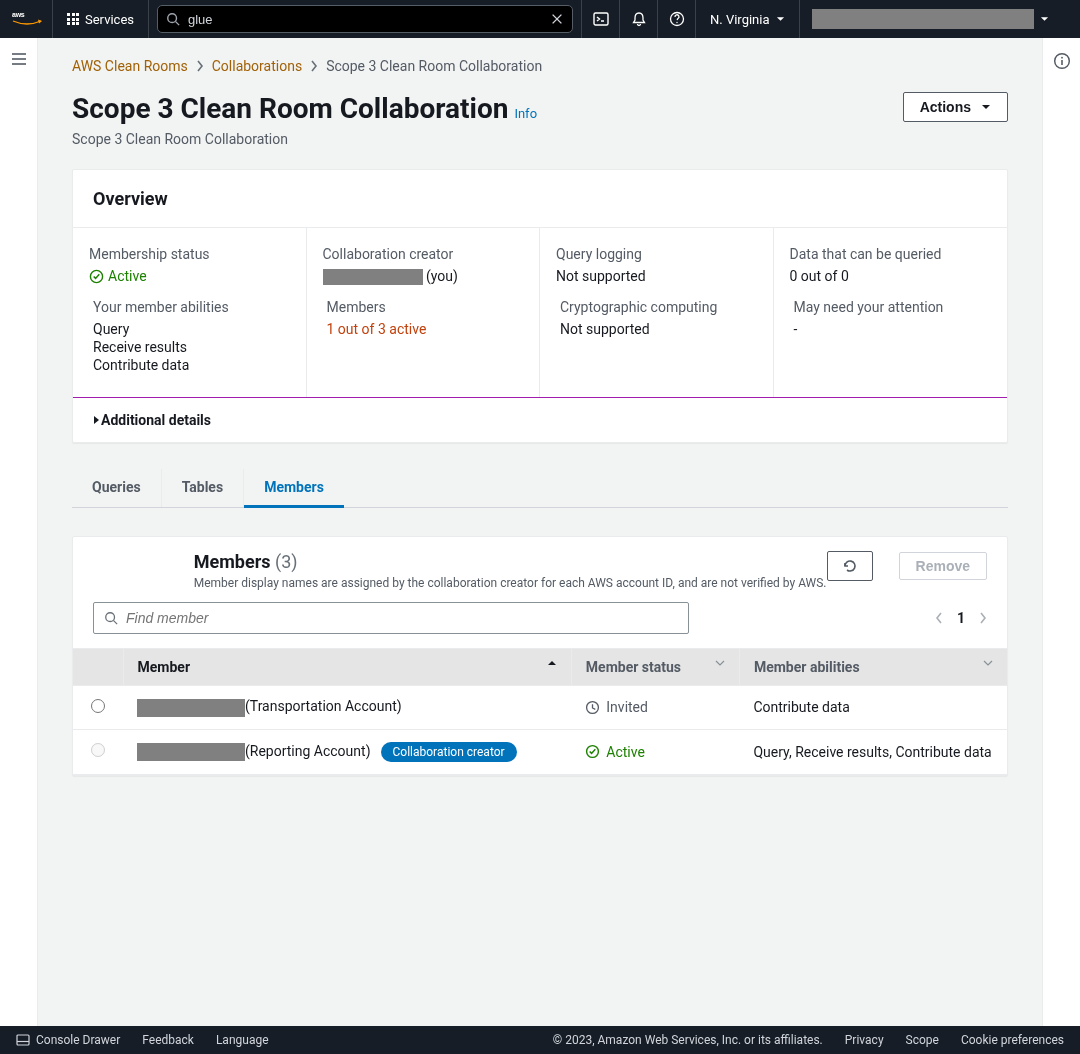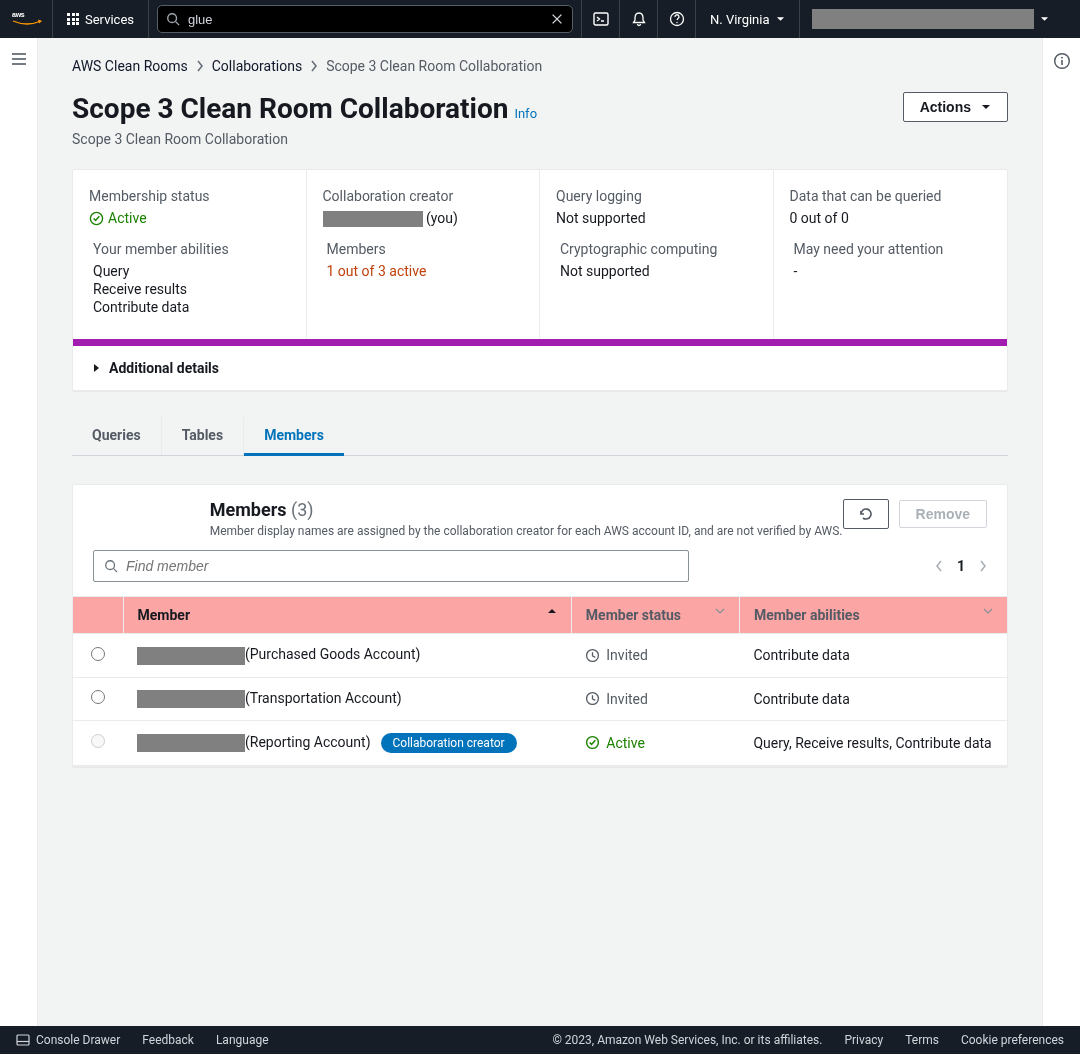--- a/index.html
+++ b/index.html
@@ -27,21 +27,21 @@
 .leftrail { position: absolute; top: 38px; left: 0; width: 38px; height: calc(100% - 38px - 28px); background: #fff; border-right: 1px solid #e9ebed; display: flex; justify-content: center; padding-top: 14px; }
 .leftrail .hamburger { cursor: pointer; color: #545b64; }
 .rightrail { position: absolute; top: 38px; right: 0; width: 38px; height: calc(100% - 38px - 28px); background: #fff; border-left: 1px solid #e9ebed; display: flex; justify-content: center; padding-top: 14px; }
 .rightrail .infoicon { cursor: pointer; color: #545b64; }
 
 
 .main { position: absolute; top: 38px; left: 38px; right: 38px; bottom: 28px; background: #f2f3f3; overflow: auto; padding: 16px 34px 30px; }
 
 
 .breadcrumb { display: flex; align-items: center; gap: 8px; font-size: 14px; margin-bottom: 18px; margin-top: 4px; }
-.breadcrumb a { color: #0f172a; }
+.breadcrumb a { color: #a16207; }
 .breadcrumb .sep { color: #687078; display: flex; }
 .breadcrumb .current { color: #545b64; }
 
 
 .pagehead { display: flex; justify-content: space-between; align-items: flex-start; margin-bottom: 22px; }
 .pagehead h1 { font-size: 28px; font-weight: 700; display: inline; }
 .pagehead .info { font-size: 13px; color: #0073bb; margin-left: 6px; cursor: pointer; font-weight: 400; }
 .subtitle { margin-top: 6px; color: #545b64; font-size: 14px; }
 .actionsbtn { background: #fff; border: 1px solid #545b64; border-radius: 2px; padding: 6px 16px; display: flex; align-items: center; gap: 10px; font-size: 14px; font-weight: 600; color: #16191f; cursor: pointer; }
 .actionsbtn svg { color: #16191f; }
@@ -58,47 +58,47 @@
 .ov-label { color: #545b64; font-size: 14px; margin-bottom: 6px; }
 .ov-value { font-size: 14px; color: #16191f; }
 .ov-value.link { color: #c2410c; cursor: pointer; }
 .ov-value.active { color: #1d8102; display: flex; align-items: center; gap: 4px; font-weight: 400; }
 .ov-value.active svg { color: #1d8102; }
 .ov-toprow .ov-cell { padding-bottom: 4px; padding-left: 16px; }
 .ov-botrow .ov-cell { padding-top: 10px; padding-bottom: 22px; }
 .ov-abilities div { margin-bottom: 2px; }
 .redact-inline { display: inline-block; width: 100px; height: 16px; background: #808080; vertical-align: middle; }
 
-.addl { border-top: 7px solid #a21caf; padding: 14px 20px; display: flex; align-items: center; gap: 8px; cursor: pointer; font-weight: 700; font-size: 14px; }
+.addl { border-top: 1px solid #a21caf; padding: 14px 20px; display: flex; align-items: center; gap: 0; cursor: pointer; font-weight: 700; font-size: 14px; }
 .addl svg { color: #16191f; }
 
 
 .tabs { display: flex; border-bottom: 1px solid #d1d5db; margin-bottom: 28px; }
 .tab { padding: 10px 20px; font-size: 14px; font-weight: 700; color: #545b64; cursor: pointer; border-right: 1px solid #e9ebed; }
 .tab:last-child { border-right: none; }
 .tab.active { color: #0073bb; border-bottom: 3px solid #0073bb; margin-bottom: -1px; }
 
 
 .members-header { padding: 14px 20px 12px; display: flex; justify-content: flex-end; align-items: flex-start; }
 .members-header h2 { font-size: 18px; font-weight: 700; display: inline; }
 .members-header .count { color: #687078; font-weight: 400; }
 .members-header .desc { font-size: 12px; color: #545b64; margin-top: 4px; }
-.members-actions { display: flex; gap: 10px; align-items: center; }
+.members-actions { display: flex; gap: 26px; align-items: center; }
 .iconbutton { width: 46px; height: 30px; border: 1px solid #545b64; border-radius: 2px; background: #fff; display: flex; align-items: center; justify-content: center; cursor: pointer; }
 .removebtn { border: 1px solid #d1d5db; border-radius: 2px; background: #fff; padding: 5px 16px; font-size: 14px; font-weight: 600; color: #aab0b7; cursor: not-allowed; }
 
 .members-toolbar { padding: 0 20px 14px; display: flex; justify-content: space-between; align-items: center; }
 .findbox { width: 596px; height: 32px; border: 1px solid #879196; border-radius: 2px; display: flex; align-items: center; padding: 0 10px; gap: 8px; }
 .findbox input { border: none; outline: none; flex: 1; font-size: 14px; font-style: italic; color: #0f172a; }
 .pager { display: flex; align-items: center; gap: 14px; color: #545b64; }
 .pager .pg { font-weight: 700; color: #16191f; }
 .pager .arrow { color: #aab0b7; cursor: pointer; display: flex; }
 
 .mtable { width: 100%; border-collapse: collapse; }
-.mtable thead th { text-align: left; font-size: 14px; font-weight: 700; padding: 10px 14px; background: #fca5a5; border-top: 1px solid #e9ebed; border-bottom: 1px solid #e9ebed; color: #545b64; vertical-align: middle; }
+.mtable thead th { text-align: left; font-size: 14px; font-weight: 700; padding: 10px 14px; background: #e5e5e5; border-top: 1px solid #e9ebed; border-bottom: 1px solid #e9ebed; color: #545b64; vertical-align: middle; }
 .mtable thead th.sortable { cursor: pointer; }
 .mtable thead th.active { color: #16191f; }
 .mtable thead th .sorticon { float: right; }
 .mtable thead th:not(:last-child) { border-right: 1px solid #e9ebed; }
 .mtable tbody td { padding: 12px 14px; border-bottom: 1px solid #e9ebed; font-size: 14px; vertical-align: middle; }
 .mtable .selcol { width: 50px; text-align: center; }
 .mtable .selcol input { width: 14px; height: 14px; }
 .mtable .namecol { width: 48%; }
 .mtable .statuscol { width: 18%; }
 .mtable .abilcol { }
@@ -233,20 +233,23 @@
     </div>
     <button class="actionsbtn">
       <span>Actions</span>
       <svg width="10" height="6" viewBox="0 0 10 6">
           <path d="M1 1 L5 5 L9 1 Z" fill="#16191f"></path>
         </svg>
     </button>
   </div>
 
   <div class="panel">
+    <div class="panel-header">
+      <h2>Overview</h2>
+    </div>
     <div class="overview-grid">
       <div class="ov-row ov-toprow">
         <div class="ov-cell">
           <div class="ov-label">Membership status</div>
           <div class="ov-value active">
             <svg width="15" height="15" viewBox="0 0 16 16">
                 <circle cx="8" cy="8" r="6.5" stroke="#1d8102" stroke-width="1.5" fill="none"></circle>
                 <path d="M5 8 L7 10 L11 5.5" stroke="#1d8102" stroke-width="1.6" fill="none"></path>
               </svg>
             <span>Active</span>
@@ -355,34 +358,20 @@
                 </svg>
               </span></th>
           <th class="abilcol sortable"><span>Member abilities</span><span class="sorticon">
                 <svg width="10" height="8" viewBox="0 0 10 8">
                   <path d="M1 2 L5 6 L9 2" stroke="#879196" stroke-width="1.2" fill="none"></path>
                 </svg>
               </span></th>
         </tr>
       </thead>
       <tbody id="members-tbody">
-      <tr>
-            <td class="selcol"><input type="radio" name="memsel" style=""></td>
-            <td class="namecol"><span class="redact-name"></span><span>(Purchased Goods Account)</span></td>
-            <td class="statuscol">
-              <span class="status-invited">
-                <svg width="15" height="15" viewBox="0 0 16 16">
-                  <circle cx="8" cy="8" r="6.3" stroke="#545b64" stroke-width="1.4" fill="none"></circle>
-                  <path d="M8 4.5 L8 8.5 L11 10" stroke="#545b64" stroke-width="1.4" fill="none"></path>
-                </svg>
-                <span>Invited</span>
-              </span>
-            </td>
-            <td class="abilcol">Contribute data</td>
-          </tr>
           <tr>
             <td class="selcol"><input type="radio" name="memsel" style=""></td>
             <td class="namecol"><span class="redact-name"></span><span>(Transportation Account)</span></td>
             <td class="statuscol">
               <span class="status-invited">
                 <svg width="15" height="15" viewBox="0 0 16 16">
                   <circle cx="8" cy="8" r="6.3" stroke="#545b64" stroke-width="1.4" fill="none"></circle>
                   <path d="M8 4.5 L8 8.5 L11 10" stroke="#545b64" stroke-width="1.4" fill="none"></path>
                 </svg>
                 <span>Invited</span>
@@ -418,16 +407,16 @@
           <line x1="1" y1="8.5" x2="13" y2="8.5" stroke="#d1d5db" stroke-width="1.2"></line>
         </svg>
       <span>Console Drawer</span>
     </span>
     <span>Feedback</span>
     <span>Language</span>
   </div>
   <div class="fr">
     <span>© 2023, Amazon Web Services, Inc. or its affiliates.</span>
     <span>Privacy</span>
-    <span>Terms</span>
+    <span>Scope</span>
     <span>Cookie preferences</span>
   </div>
 </div>
 
 </body></html>

